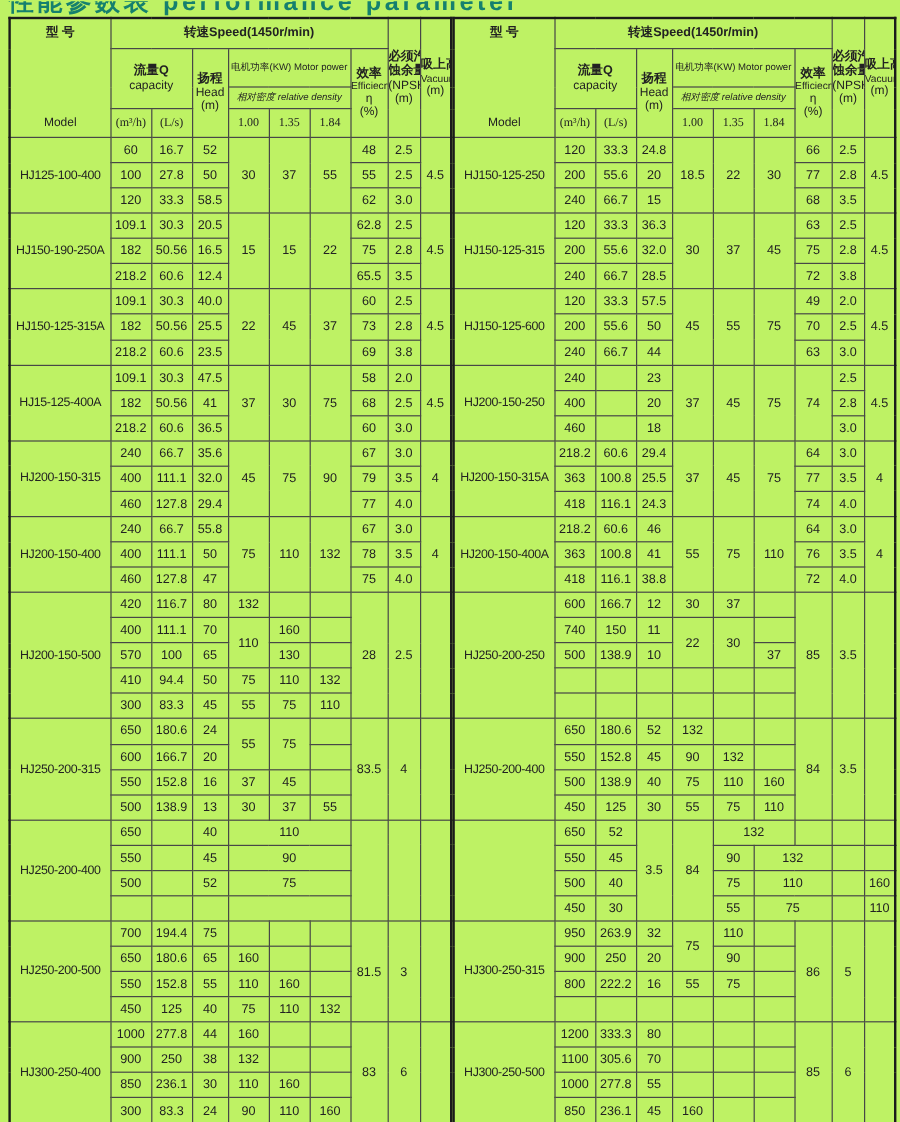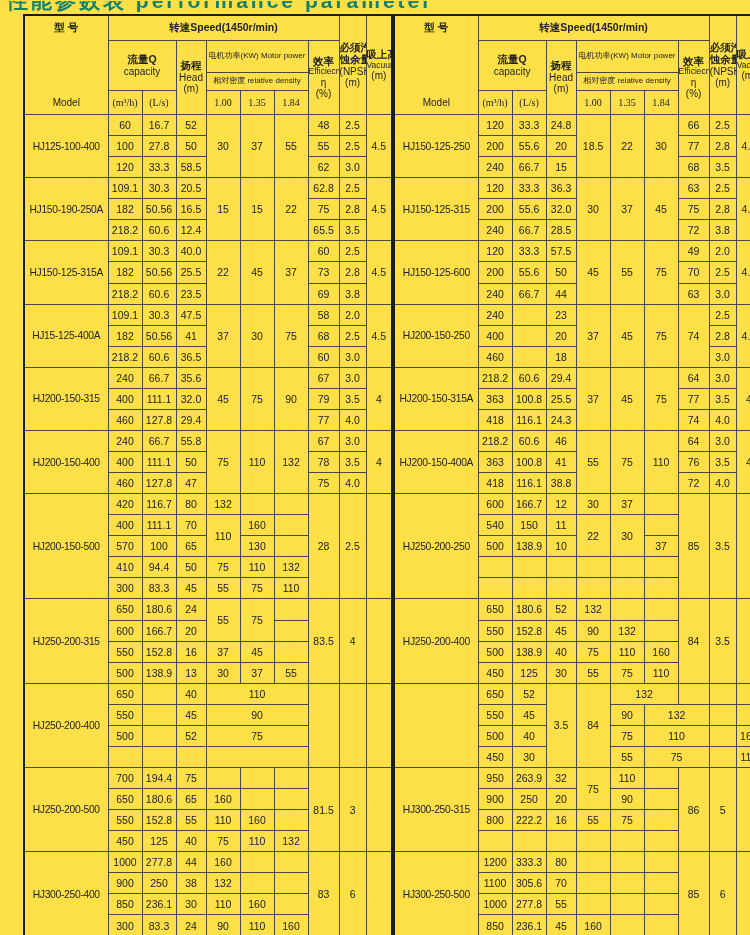--- a/index.html
+++ b/index.html
@@ -1,33 +1,33 @@
 <!DOCTYPE html>
 <html><head>
 <meta charset="utf-8">
 <style>
   html,body{margin:0;padding:0;background:#c9ddd0;}
-  #page{width:750px;height:935px;background:#fde047;box-sizing:border-box;
+  #page{width:750px;height:935px;background:#bef264;box-sizing:border-box;
         padding:1px 7px 0 7px;font-family:"Liberation Sans",sans-serif;overflow:hidden;}
   #title-crop{height:13px;overflow:hidden;position:relative;}
   #title-crop span{display:block;margin-top:-14px;font-size:21px;font-weight:bold;
         letter-spacing:3px;white-space:nowrap;}
-  #tables{display:flex;margin-left:16px;}
+  #tables{display:flex;}
   table{border-collapse:collapse;table-layout:fixed;width:368px;
         border:2px solid #1b1b1b;}
   th,td{border:1px solid #474747;text-align:center;vertical-align:middle;
         padding:0;overflow:hidden;white-space:nowrap;color:#222;}
   td{height:20px;font-size:10.5px;}
   th{font-weight:normal;font-size:10px;line-height:1.12;}
   .cn{font-weight:bold;font-size:10.5px;}
   .en{font-size:8.5px;}
   .sm{font-size:8px;}
   thead tr:nth-child(1) th{height:24px;}
   thead tr:nth-child(2) th{height:28px;}
-  thead tr:nth-child(3) th{height:17px;}
+  thead tr:nth-child(3) th{height:17px;font-style:italic;}
   thead tr:nth-child(4) th{height:23px;font-family:Liberation Serif, serif;}
   .model-h .inner{display:flex;flex-direction:column;justify-content:space-between;
         height:86px;padding:6px 0;}
   td.model{font-size:10.3px;letter-spacing:-0.3px;}
   col.c-model{width:84px;} col.c-flow{width:34px;} col.c-ls{width:34px;}
   col.c-head{width:30px;} col.c-p{width:34px;} col.c-eff{width:31px;}
   col.c-npsh{width:27px;} col.c-vac{width:26px;}
 </style>
 </head>
 <body>
@@ -661,21 +661,21 @@
             <td>166.7</td>
             <td>12</td>
             <td>30</td>
             <td>37</td>
             <td></td>
             <td rowspan="5">85</td>
             <td rowspan="5">3.5</td>
             <td rowspan="5"></td>
           </tr>
           <tr>
-            <td>540</td>
+            <td>740</td>
             <td>150</td>
             <td>11</td>
             <td rowspan="2">22</td>
             <td rowspan="2">30</td>
             <td></td>
           </tr>
           <tr>
             <td>500</td>
             <td>138.9</td>
             <td>10</td>

